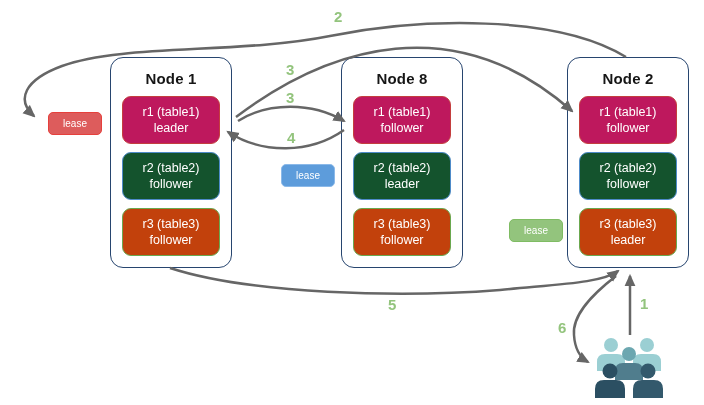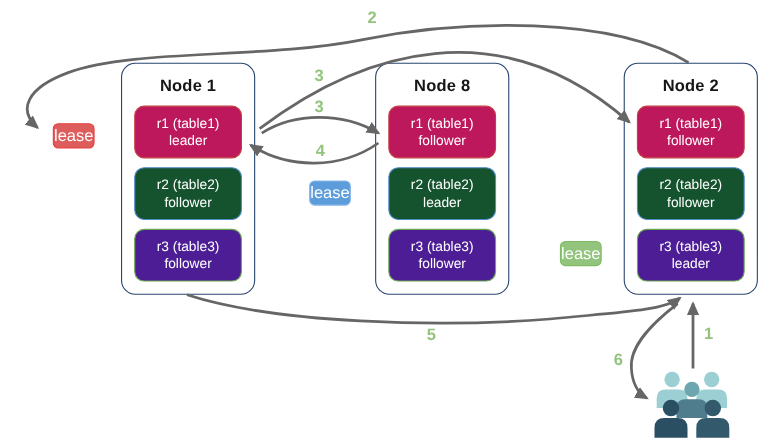--- a/index.html
+++ b/index.html
@@ -10,25 +10,25 @@
   .node{position:absolute;top:57px;width:122px;height:211px;background:#fff;
         border:1.5px solid #27456F;border-radius:13px;box-sizing:border-box;z-index:1;}
   .node--1{left:110px}.node--2{left:341px}.node--3{left:567px}
   .node-title{text-align:center;font-weight:bold;font-size:15px;color:#161616;
               padding:12px 0 9px;letter-spacing:.2px;}
   .replica{margin:0 11px 8px;height:46px;border-radius:9px;display:flex;flex-direction:column;
            align-items:center;justify-content:center;color:#fff;font-size:12.5px;line-height:1.3;
            border:1px solid;text-align:center;}
   .replica--red{background:#be185d;border-color:#C43E3E}
   .replica--blue{background:#14532d;border-color:#4E8BC9}
-  .replica--green{background:#4c1d95;border-color:#6AA84F}
+  .replica--green{background:#c2410c;border-color:#6AA84F}
 
   
-  .lease{position:absolute;width:38px;height:23px;border-radius:5px;display:flex;align-items:center;
-         justify-content:center;color:#fff;font-size:15px;border:1.5px solid;box-sizing:border-box;z-index:6;}
+  .lease{position:absolute;width:54px;height:23px;border-radius:5px;display:flex;align-items:center;
+         justify-content:center;color:#fff;font-size:10px;border:1.5px solid;box-sizing:border-box;z-index:6;}
   .lease--red{left:48px;top:112px;background:#DD5C5C;border-color:#E6403C}
   .lease--blue{left:281px;top:164px;background:#5D9CDB;border-color:#8BB9E9}
   .lease--green{left:509px;top:219px;background:#93C47D;border-color:#7FBC63}
 
   
   .step{position:absolute;color:#93C47D;font-weight:bold;font-size:15px;z-index:7;}
   .step--1{left:640px;top:295px}
   .step--2{left:334px;top:8px}
   .step--3a{left:286px;top:61px}
   .step--3b{left:286px;top:89px}

